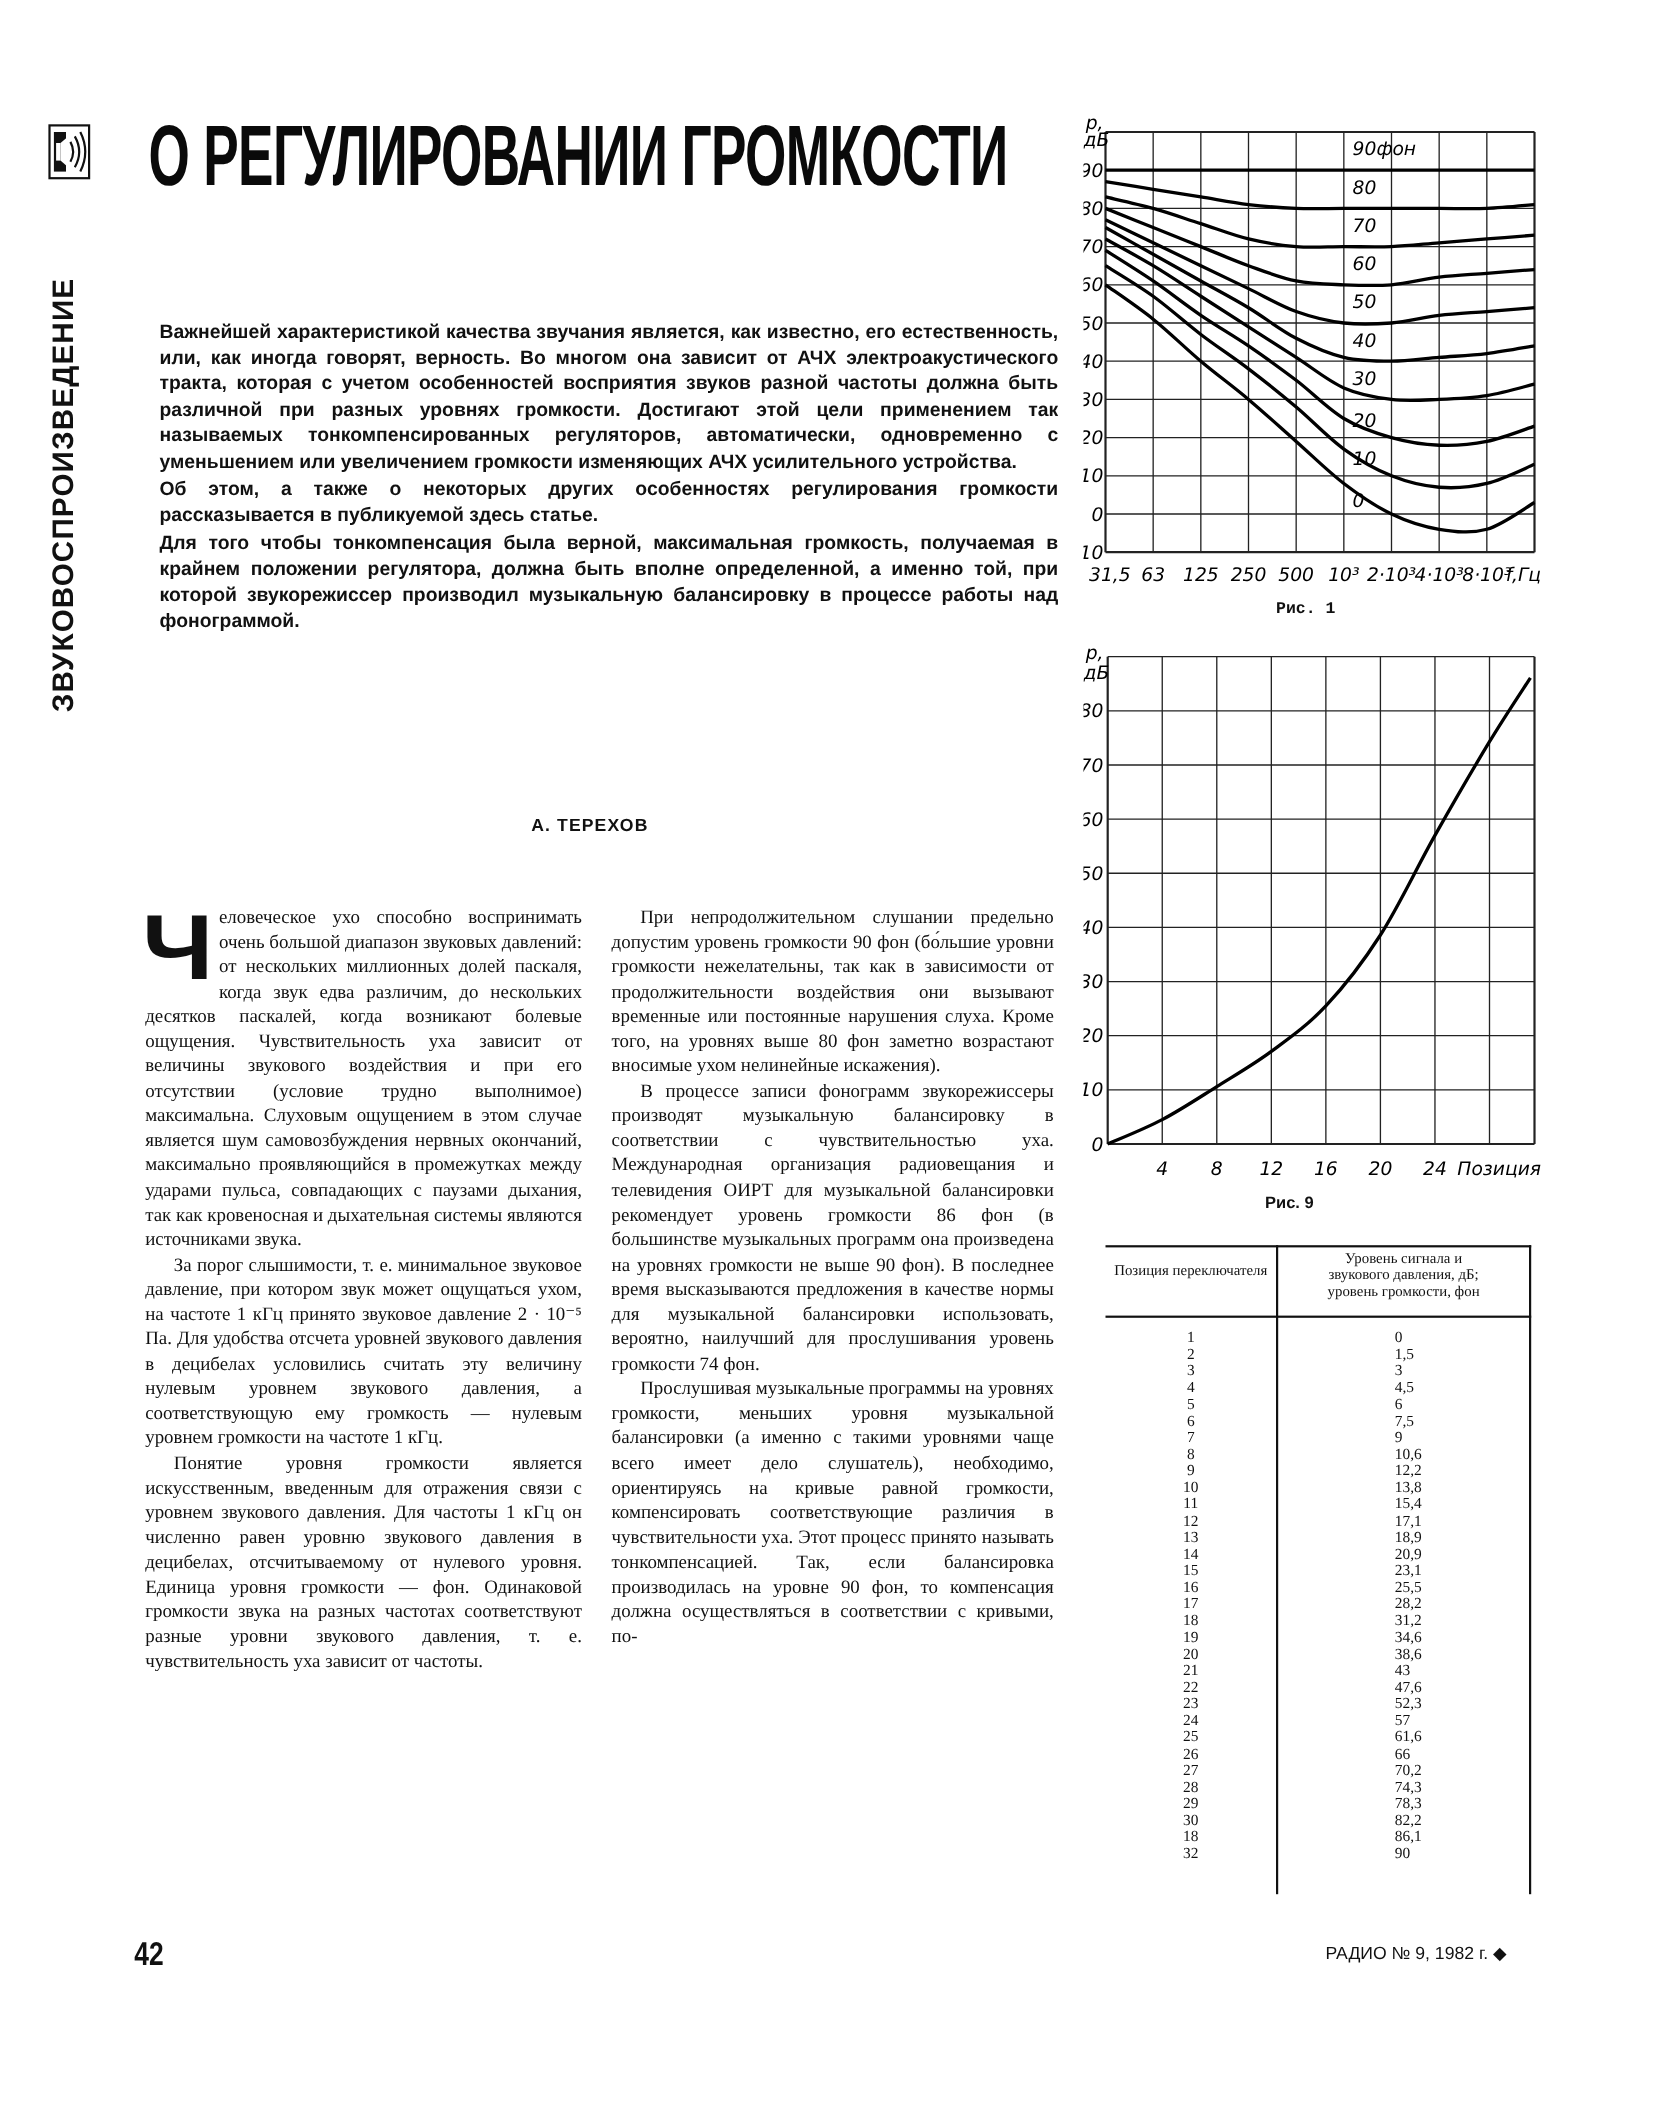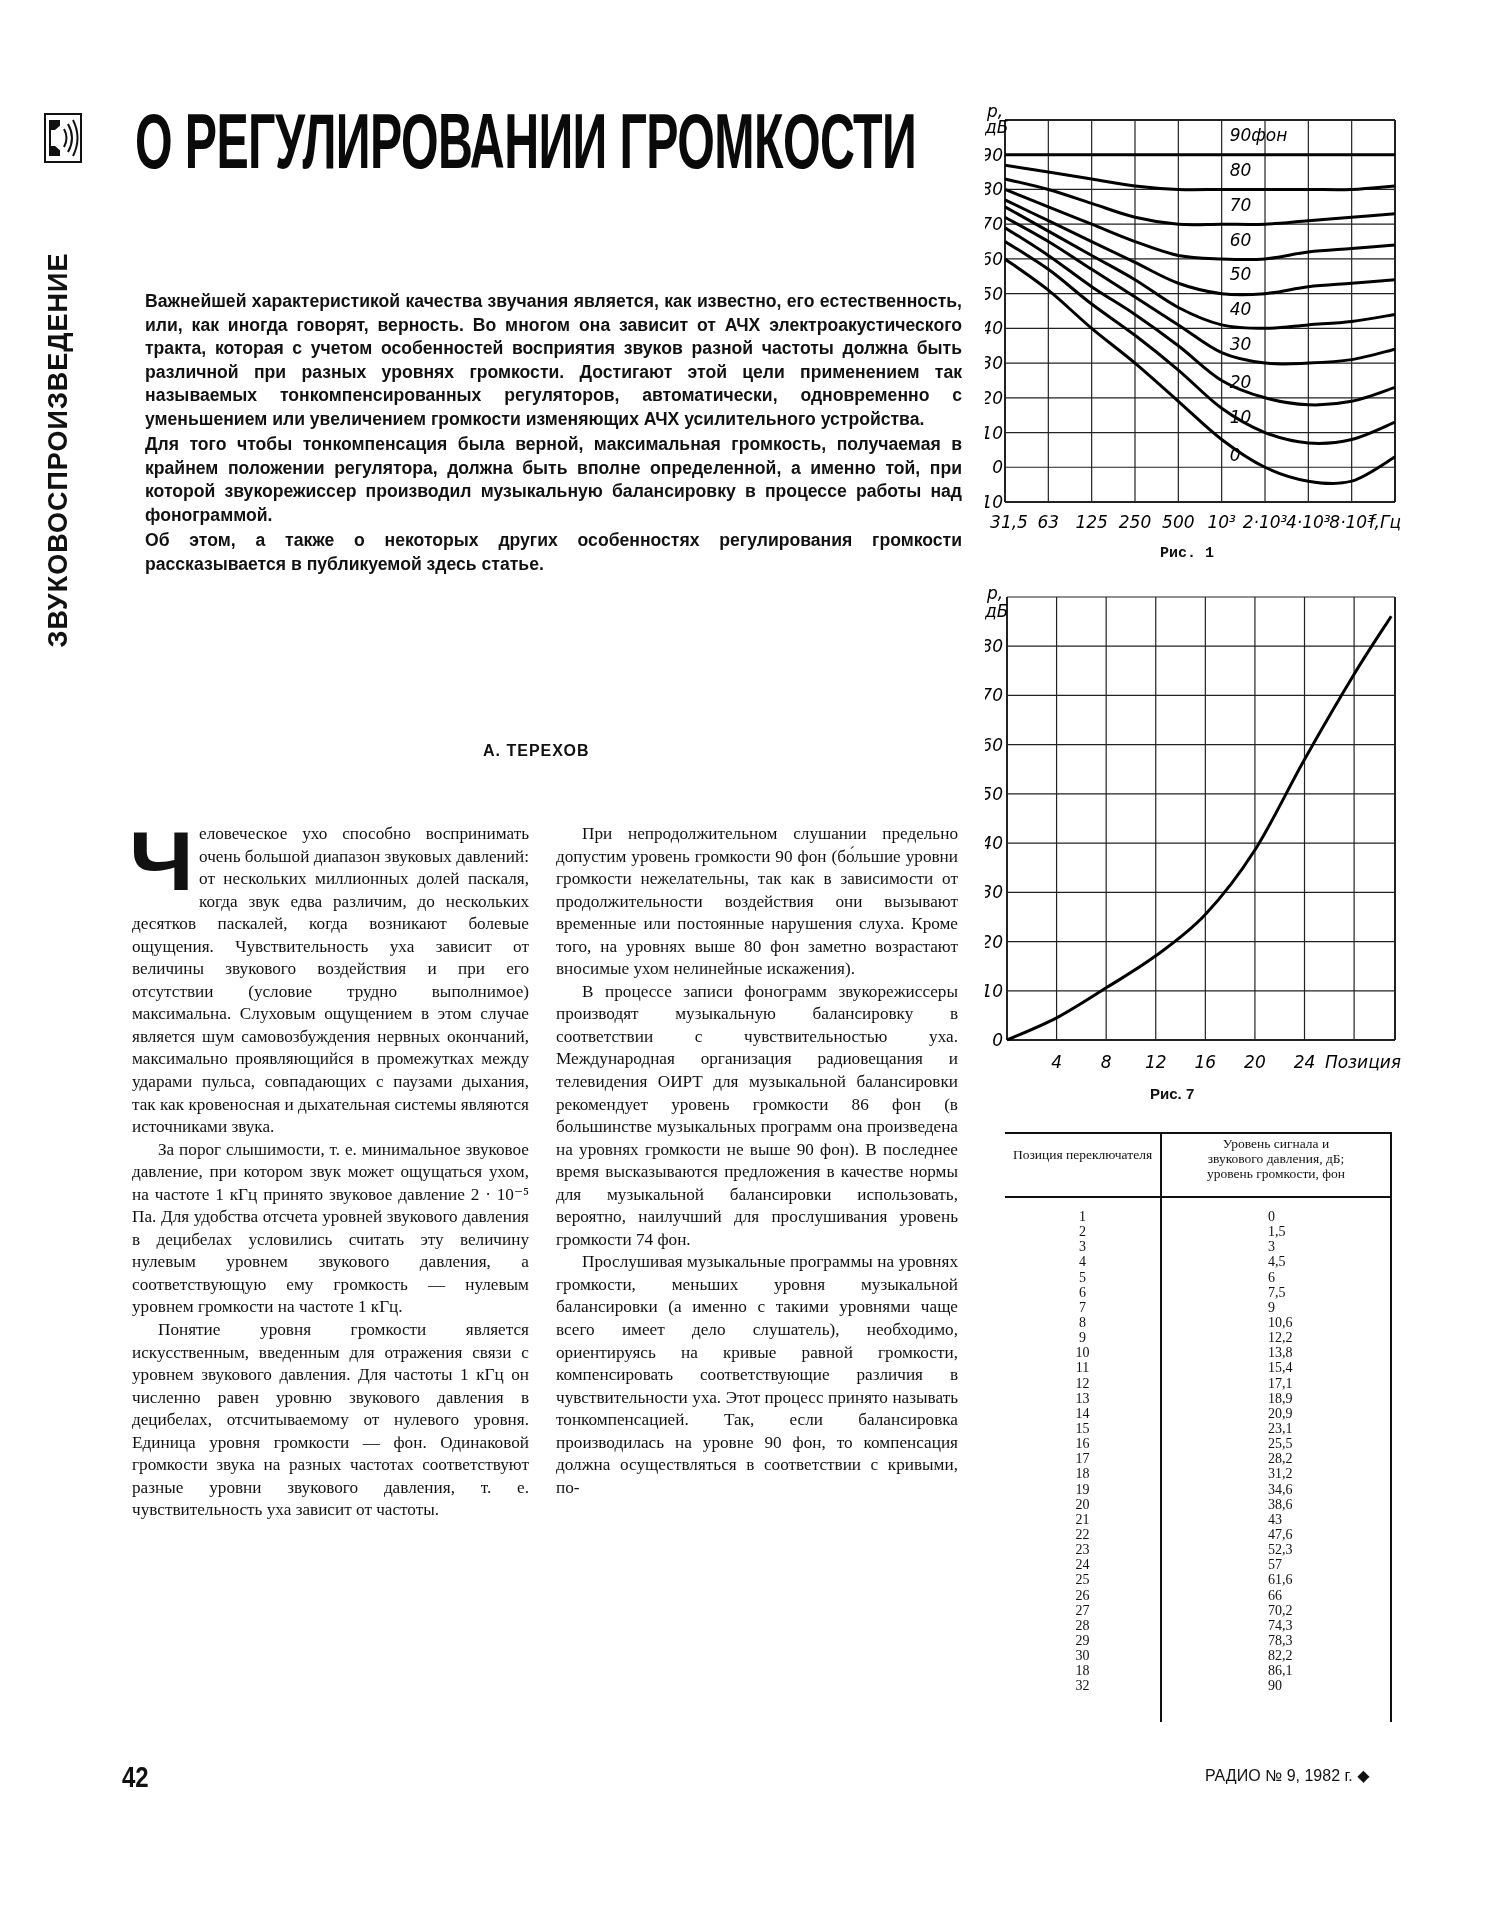--- a/index.html
+++ b/index.html
@@ -49,22 +49,22 @@
   </svg>
 </div>
 <div class="abs title">О РЕГУЛИРОВАНИИ ГРОМКОСТИ</div>
 
 <div class="abs rubric">
   <span>ЗВУКОВОСПРОИЗВЕДЕНИЕ</span>
 </div>
 
 <div class="abs lead">
   <p style="text-indent:0">Важнейшей характеристикой качества звучания является, как известно, его естественность, или, как иногда говорят, верность. Во многом она зависит от АЧХ электроакустического тракта, которая с учетом особенностей восприятия звуков разной частоты должна быть различной при разных уровнях громкости. Достигают этой цели применением так называемых тонкомпенсированных регуляторов, автоматически, одновременно с уменьшением или увеличением громкости изменяющих АЧХ усилительного устройства.</p>
+  <p style="text-indent:0">Об этом, а также о некоторых других особенностях регулирования громкости рассказывается в публикуемой здесь статье.</p>
   <p style="text-indent:0">Для того чтобы тонкомпенсация была верной, максимальная громкость, получаемая в крайнем положении регулятора, должна быть вполне определенной, а именно той, при которой звукорежиссер производил музыкальную балансировку в процессе работы над фонограммой.</p>
-  <p style="text-indent:0">Об этом, а также о некоторых других особенностях регулирования громкости рассказывается в публикуемой здесь статье.</p>
 </div>
 
 <div class="abs author">А. ТЕРЕХОВ</div>
 
 <div class="abs col col1">
   <p class="first"><span class="dropcap">Ч</span><span>еловеческое ухо способно воспринимать очень большой диапазон звуковых давлений: от нескольких миллионных долей паскаля, когда звук едва различим, до нескольких десятков паскалей, когда возникают болевые ощущения. Чувствительность уха зависит от величины звукового воздействия и при его отсутствии (условие трудно выполнимое) максимальна. Слуховым ощущением в этом случае является шум самовозбуждения нервных окончаний, максимально проявляющийся в промежутках между ударами пульса, совпадающих с паузами дыхания, так как кровеносная и дыхательная системы являются источниками звука.</span></p>
   <p>За порог слышимости, т. е. минимальное звуковое давление, при котором звук может ощущаться ухом, на частоте 1 кГц принято звуковое давление 2 · 10⁻⁵ Па. Для удобства отсчета уровней звукового давления в децибелах условились считать эту величину нулевым уровнем звукового давления, а соответствующую ему громкость — нулевым уровнем громкости на частоте 1 кГц.</p>
   <p>Понятие уровня громкости является искусственным, введенным для отражения связи с уровнем звукового давления. Для частоты 1 кГц он численно равен уровню звукового давления в децибелах, отсчитываемому от нулевого уровня. Единица уровня громкости — фон. Одинаковой громкости звука на разных частотах соответствуют разные уровни звукового давления, т. е. чувствительность уха зависит от частоты.</p>
 </div>
 
@@ -179,21 +179,21 @@
       <text x="18" y="411.77777777777777" text-anchor="end" class="ax">10</text>
       <text x="18" y="461" text-anchor="end" class="ax">0</text>
       <text x="71.58466453674122" y="483" text-anchor="middle" class="ax">4</text>
       <text x="121.16932907348243" y="483" text-anchor="middle" class="ax">8</text>
       <text x="170.75399361022363" y="483" text-anchor="middle" class="ax">12</text>
       <text x="220.33865814696486" y="483" text-anchor="middle" class="ax">16</text>
       <text x="269.92332268370603" y="483" text-anchor="middle" class="ax">20</text>
       <text x="319.50798722044726" y="483" text-anchor="middle" class="ax">24</text>
       <text x="416" y="483" text-anchor="end" class="ax">Позиция</text>
     </svg>
-  <div class="abs caption" style="left:165px;top:500px;">Рис. 7</div>
+  <div class="abs caption" style="left:165px;top:500px;">Рис. 9</div>
 </div>
 
 <div class="abs tbl">
   <div class="hdr"></div>
   <div class="vline"></div>
   <div class="rline"></div>
   <div class="h1"><span>Позиция переключателя</span></div>
   <div class="h2">
     <div>Уровень сигнала и</div>
     <div>звукового давления, дБ;</div>

